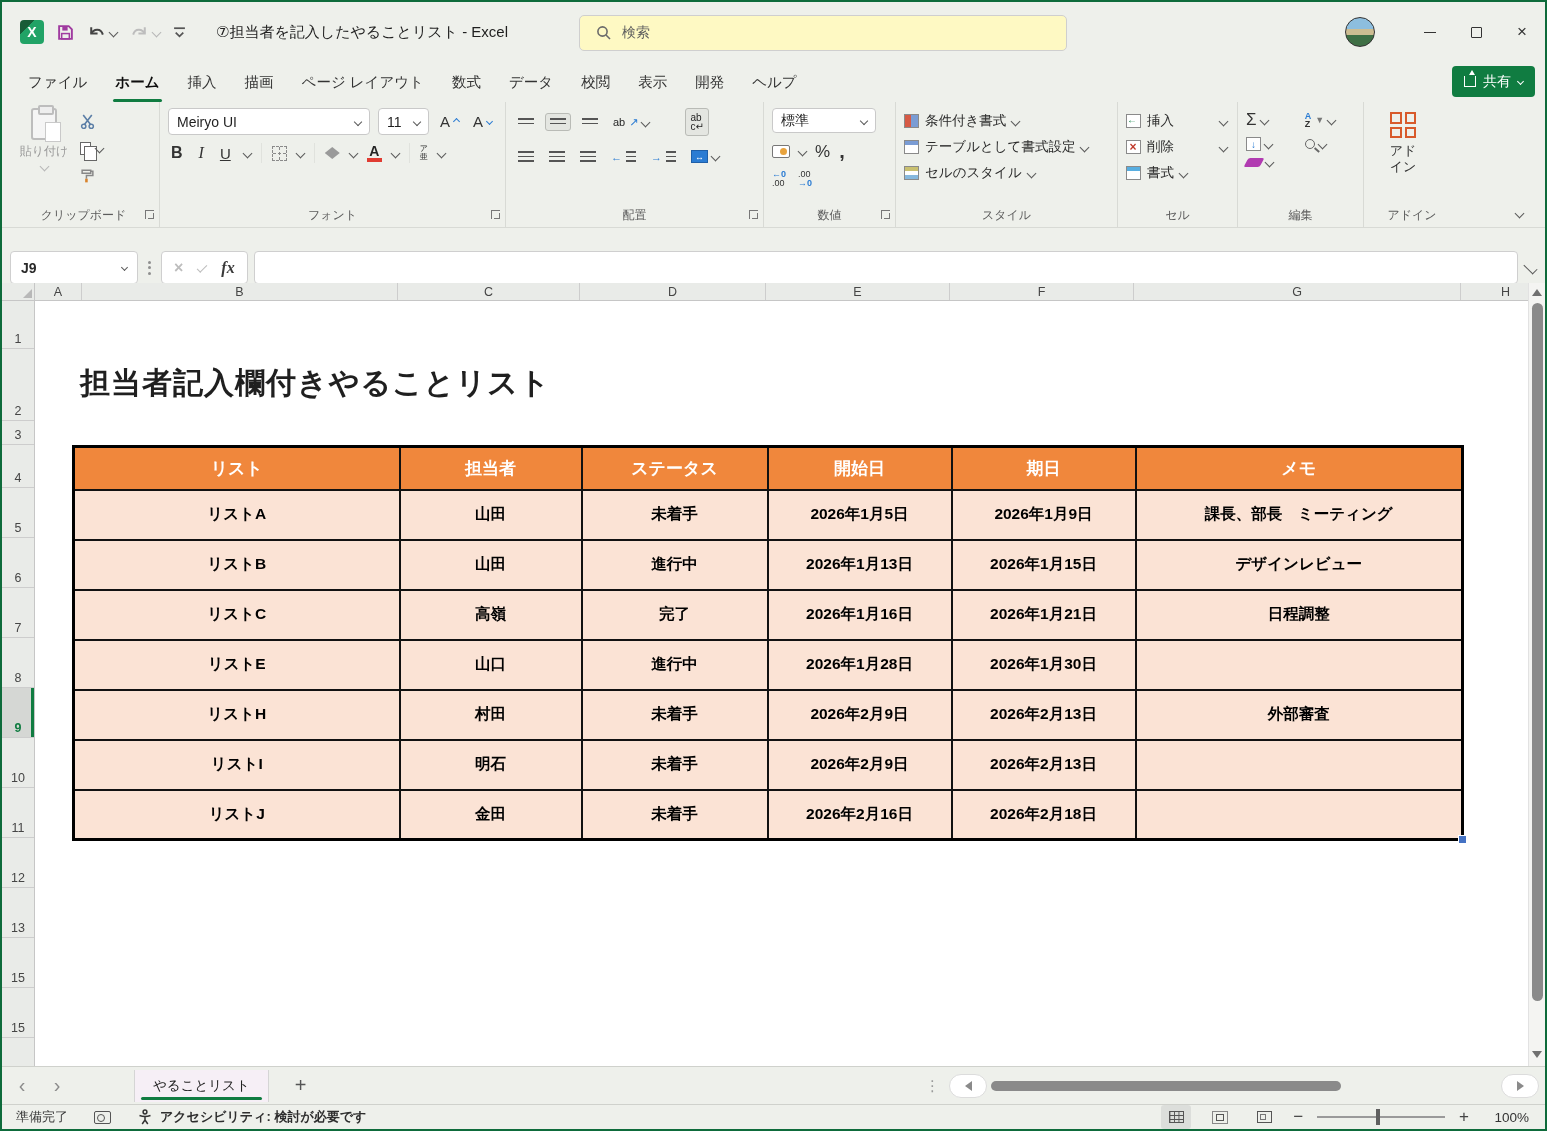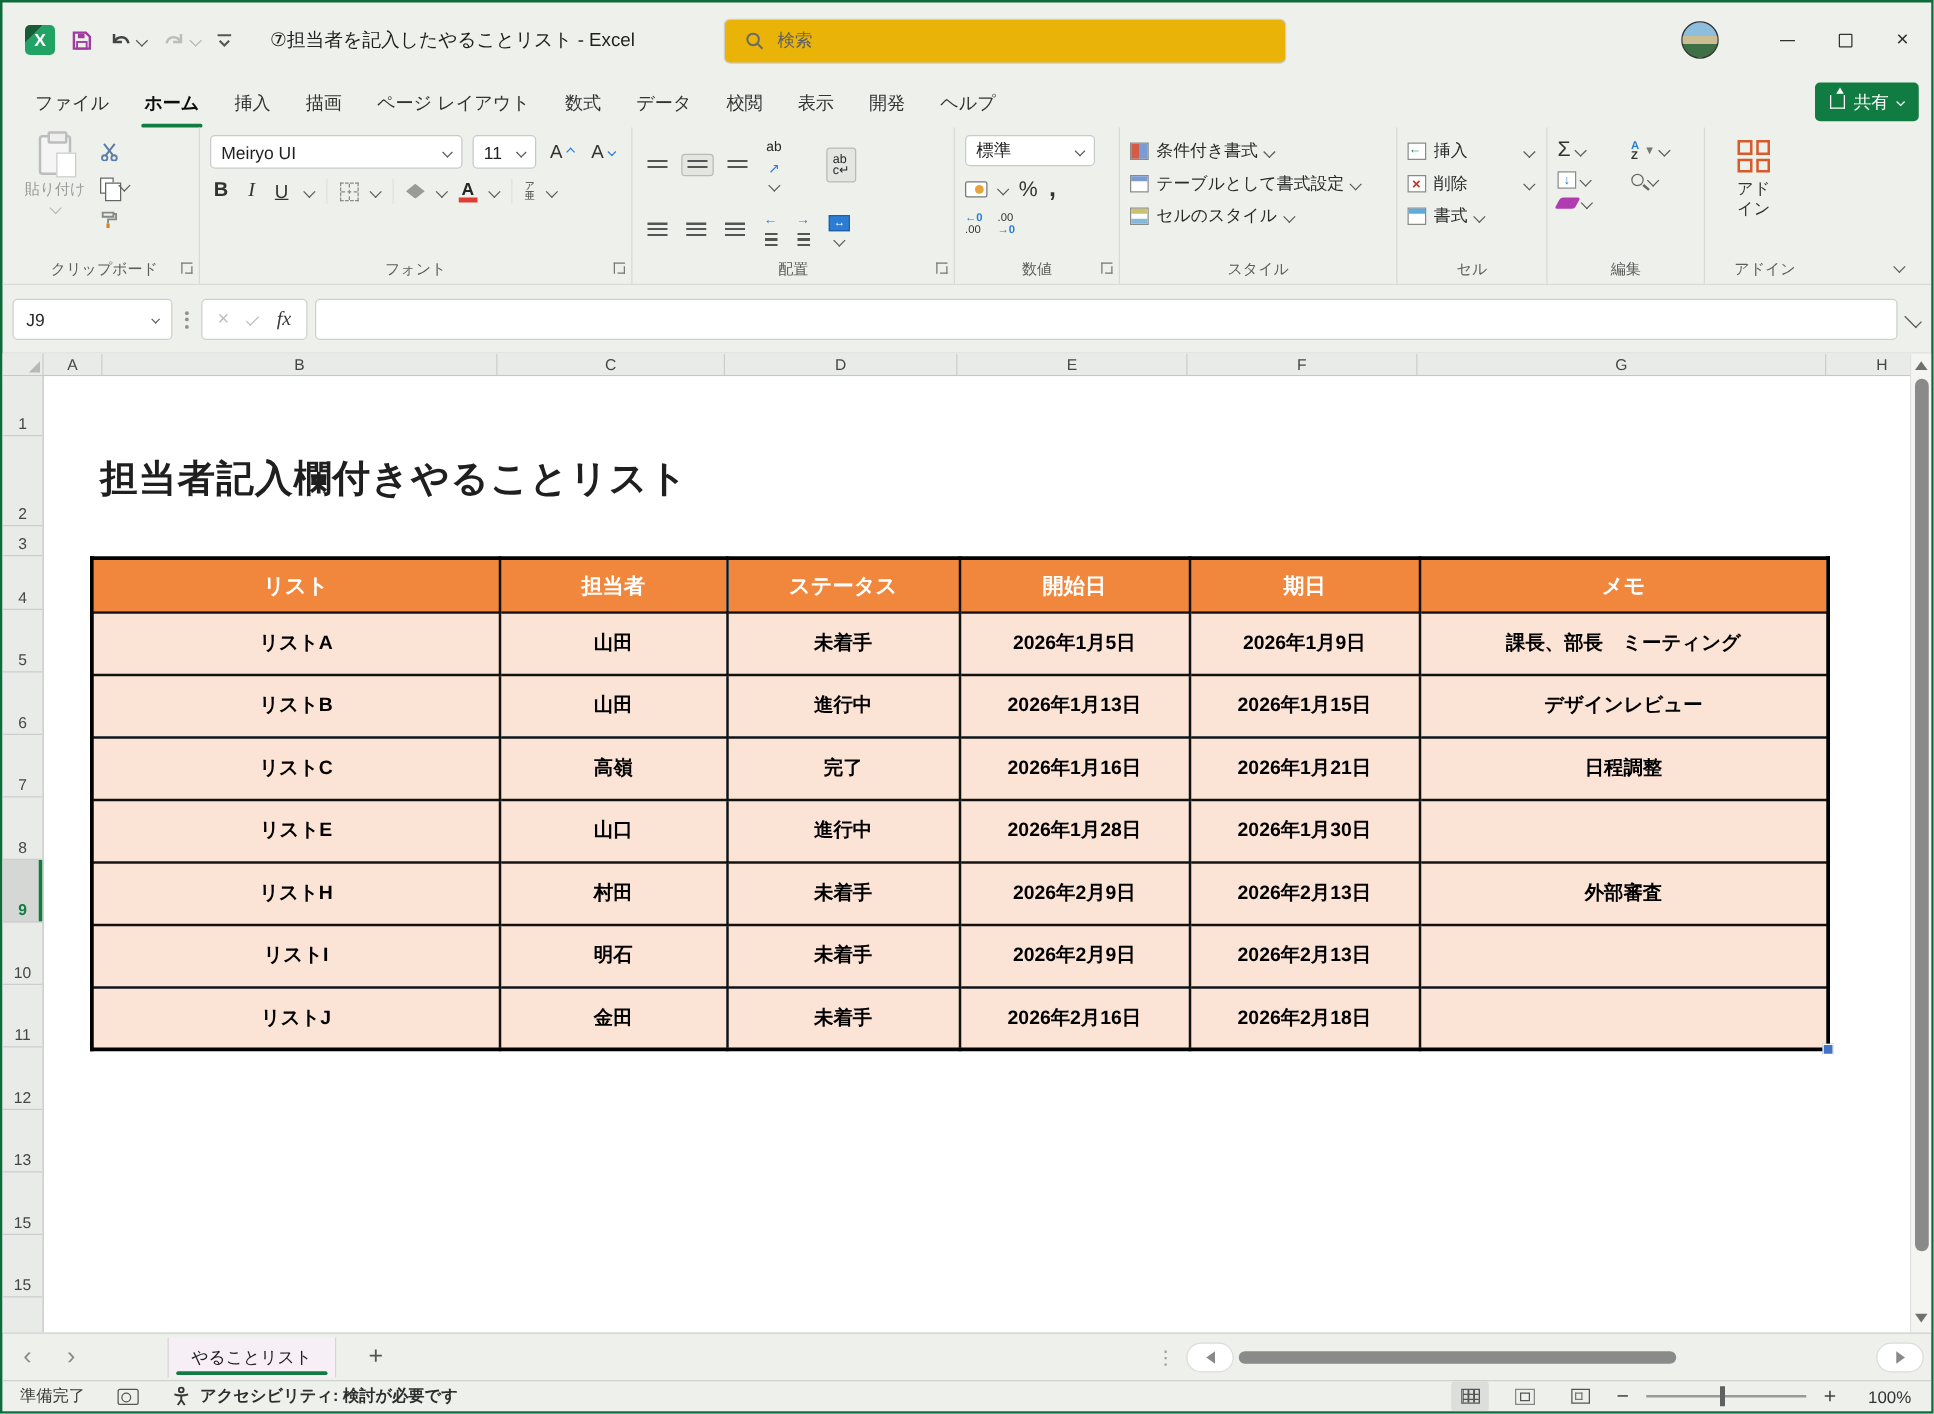--- a/index.html
+++ b/index.html
@@ -16,21 +16,21 @@
   .titlebar{position:absolute;left:0;top:0;right:0;height:60px;display:flex;align-items:center;}
   .qat{display:flex;align-items:center;gap:13px;padding-left:18px;}
   .xl-appicon{width:24px;height:24px;border-radius:4px;background:linear-gradient(135deg,#185C37 0 30%,#21A366 30% 100%);
     color:#fff;font-weight:bold;font-size:14px;display:flex;align-items:center;justify-content:center;}
   .cv{width:7px;height:7px;border-right:1.6px solid #5a5a5a;border-bottom:1.6px solid #5a5a5a;
     transform:rotate(45deg);display:inline-block;flex:none;}
   .cv.dis{border-color:#b7b7b7;}
   .cv.up{transform:rotate(-135deg);}
   .qbtn{display:flex;align-items:center;gap:4px;}
   .doc-title{font-size:15px;color:#1f1f1f;margin-left:30px;white-space:nowrap;}
-  .searchbox{position:absolute;left:577px;top:13px;width:450px;height:36px;background:#eab308;
+  .searchbox{position:absolute;left:577px;top:13px;width:488px;height:36px;background:#fef9c3;
     border:1px solid #cfcfcf;border-radius:5px;display:flex;align-items:center;gap:10px;padding-left:16px;
     font-size:14px;color:#5f5f5f;}
   .tb-right{position:absolute;right:0;top:0;height:60px;display:flex;align-items:center;}
   .avatar{width:30px;height:30px;border-radius:50%;border:1.5px solid #333;margin-right:32px;
     background:linear-gradient(#8dbede 0 40%,#cdbd92 40% 62%,#3f6f45 62% 100%);}
   .wbtn{width:46px;height:40px;display:flex;align-items:center;justify-content:center;font-size:15px;color:#333;}
   .maxi{width:11px;height:11px;border:1.4px solid #333;border-radius:1px;}
   .mini{width:12px;height:0;border-top:1.6px solid #333;}
   .closex{font-size:17px;}
 
@@ -80,21 +80,21 @@
   .border-ic{width:15px;height:15px;border:1.5px dashed #8a8a8a;position:relative;}
   .border-ic::before{content:"";position:absolute;left:50%;top:0;bottom:0;border-left:1.5px dashed #8a8a8a;}
   .border-ic::after{content:"";position:absolute;top:50%;left:0;right:0;border-top:1.5px dashed #8a8a8a;}
   .bucket-ic{width:15px;height:12px;background:#9a9a9a;clip-path:polygon(50% 0,100% 50%,50% 100%,0 50%);position:relative;}
   .fcolor{font-weight:bold;font-size:14px;line-height:12px;display:flex;flex-direction:column;align-items:center;}
   .fcolor i{display:block;width:15px;height:4px;background:#E03C32;margin-top:1px;}
   .ruby{display:flex;flex-direction:column;font-size:8px;line-height:8px;color:#333;}
   .vsep{width:1px;background:#e0e2dd;align-self:stretch;}
   
   .lines{width:16px;height:11px;background:repeating-linear-gradient(#555 0 1.8px,transparent 1.8px 4.6px);}
-  .abtn{padding:4px;border-radius:3px;display:flex;align-items:center;gap:4px;flex-direction:column;}
+  .abtn{padding:4px;border-radius:3px;display:flex;align-items:center;gap:4px;}
   .abtn.sel{border:1px solid #b9bbb6;background:#e4e6e1;}
   .arr-b{color:#2b7cd3;font-size:11px;}
   .merge-ic{width:17px;height:13px;background:#2b7cd3;border:1px solid #1f5fa8;color:#fff;font-size:9px;
     display:flex;align-items:center;justify-content:center;}
   
   .num-acct{width:18px;height:13px;border:1.5px solid #777;border-radius:2px;position:relative;background:#fff;}
   .num-acct::after{content:"";position:absolute;right:2px;top:2px;width:7px;height:7px;border-radius:50%;background:#E8A33D;}
   .pct{font-size:17px;color:#333;}
   .comma{font-size:20px;font-weight:bold;color:#333;}
   .decbtn{font-size:9px;color:#333;line-height:9px;text-align:left;}
@@ -121,22 +121,22 @@
   .eraser{width:16px;height:9px;background:#B13BB1;transform:skewX(-28deg);border-radius:2px;}
   .mag{width:10px;height:10px;border:1.7px solid #666;border-radius:50%;position:relative;}
   .mag::after{content:"";position:absolute;left:8px;top:9px;width:6px;height:1.7px;background:#666;transform:rotate(40deg);}
   
   .addins-btn{width:62px;display:flex;flex-direction:column;align-items:center;gap:5px;padding-top:4px;font-size:13px;color:#333;}
   .addins-ic{width:26px;height:26px;display:grid;grid-template-columns:1fr 1fr;gap:3px;}
   .addins-ic span{border:2.2px solid #D85A2B;}
   .collapse-cv{position:absolute;right:22px;bottom:10px;}
 
   
-  .fxrow{position:absolute;left:0;top:227px;right:0;height:54px;display:flex;align-items:center;
-    border-bottom:1px solid var(--line);padding:4px 8px;gap:6px;}
+  .fxrow{position:absolute;left:0;top:239px;right:0;height:54px;display:flex;align-items:center;
+    border-bottom:1px solid var(--line);padding:4px 8px;gap:6px;font-weight:bold;}
   .namebox{width:128px;height:33px;background:#fff;border:1px solid #cfcfcf;border-radius:4px;display:flex;
     align-items:center;justify-content:space-between;padding:0 10px;font-size:14px;color:#2a2a2a;}
   .dots3{display:flex;flex-direction:column;gap:2.5px;padding:0 4px;}
   .dots3 i{width:3px;height:3px;border-radius:50%;background:#8f8f8f;}
   .fxbtns{height:33px;background:#fff;border:1px solid #cfcfcf;border-radius:4px;display:flex;align-items:center;
     gap:14px;padding:0 12px;}
   .xgray{color:#bdbdbd;font-size:16px;}
   .checkgray{width:10px;height:5px;border-left:1.7px solid #bdbdbd;border-bottom:1.7px solid #bdbdbd;transform:rotate(-45deg);}
   .fx{font-family:"Liberation Serif",serif;font-style:italic;font-size:16px;color:#3a3a3a;}
   .fxinput{flex:1;height:33px;background:#fff;border:1px solid #cfcfcf;border-radius:4px;}

